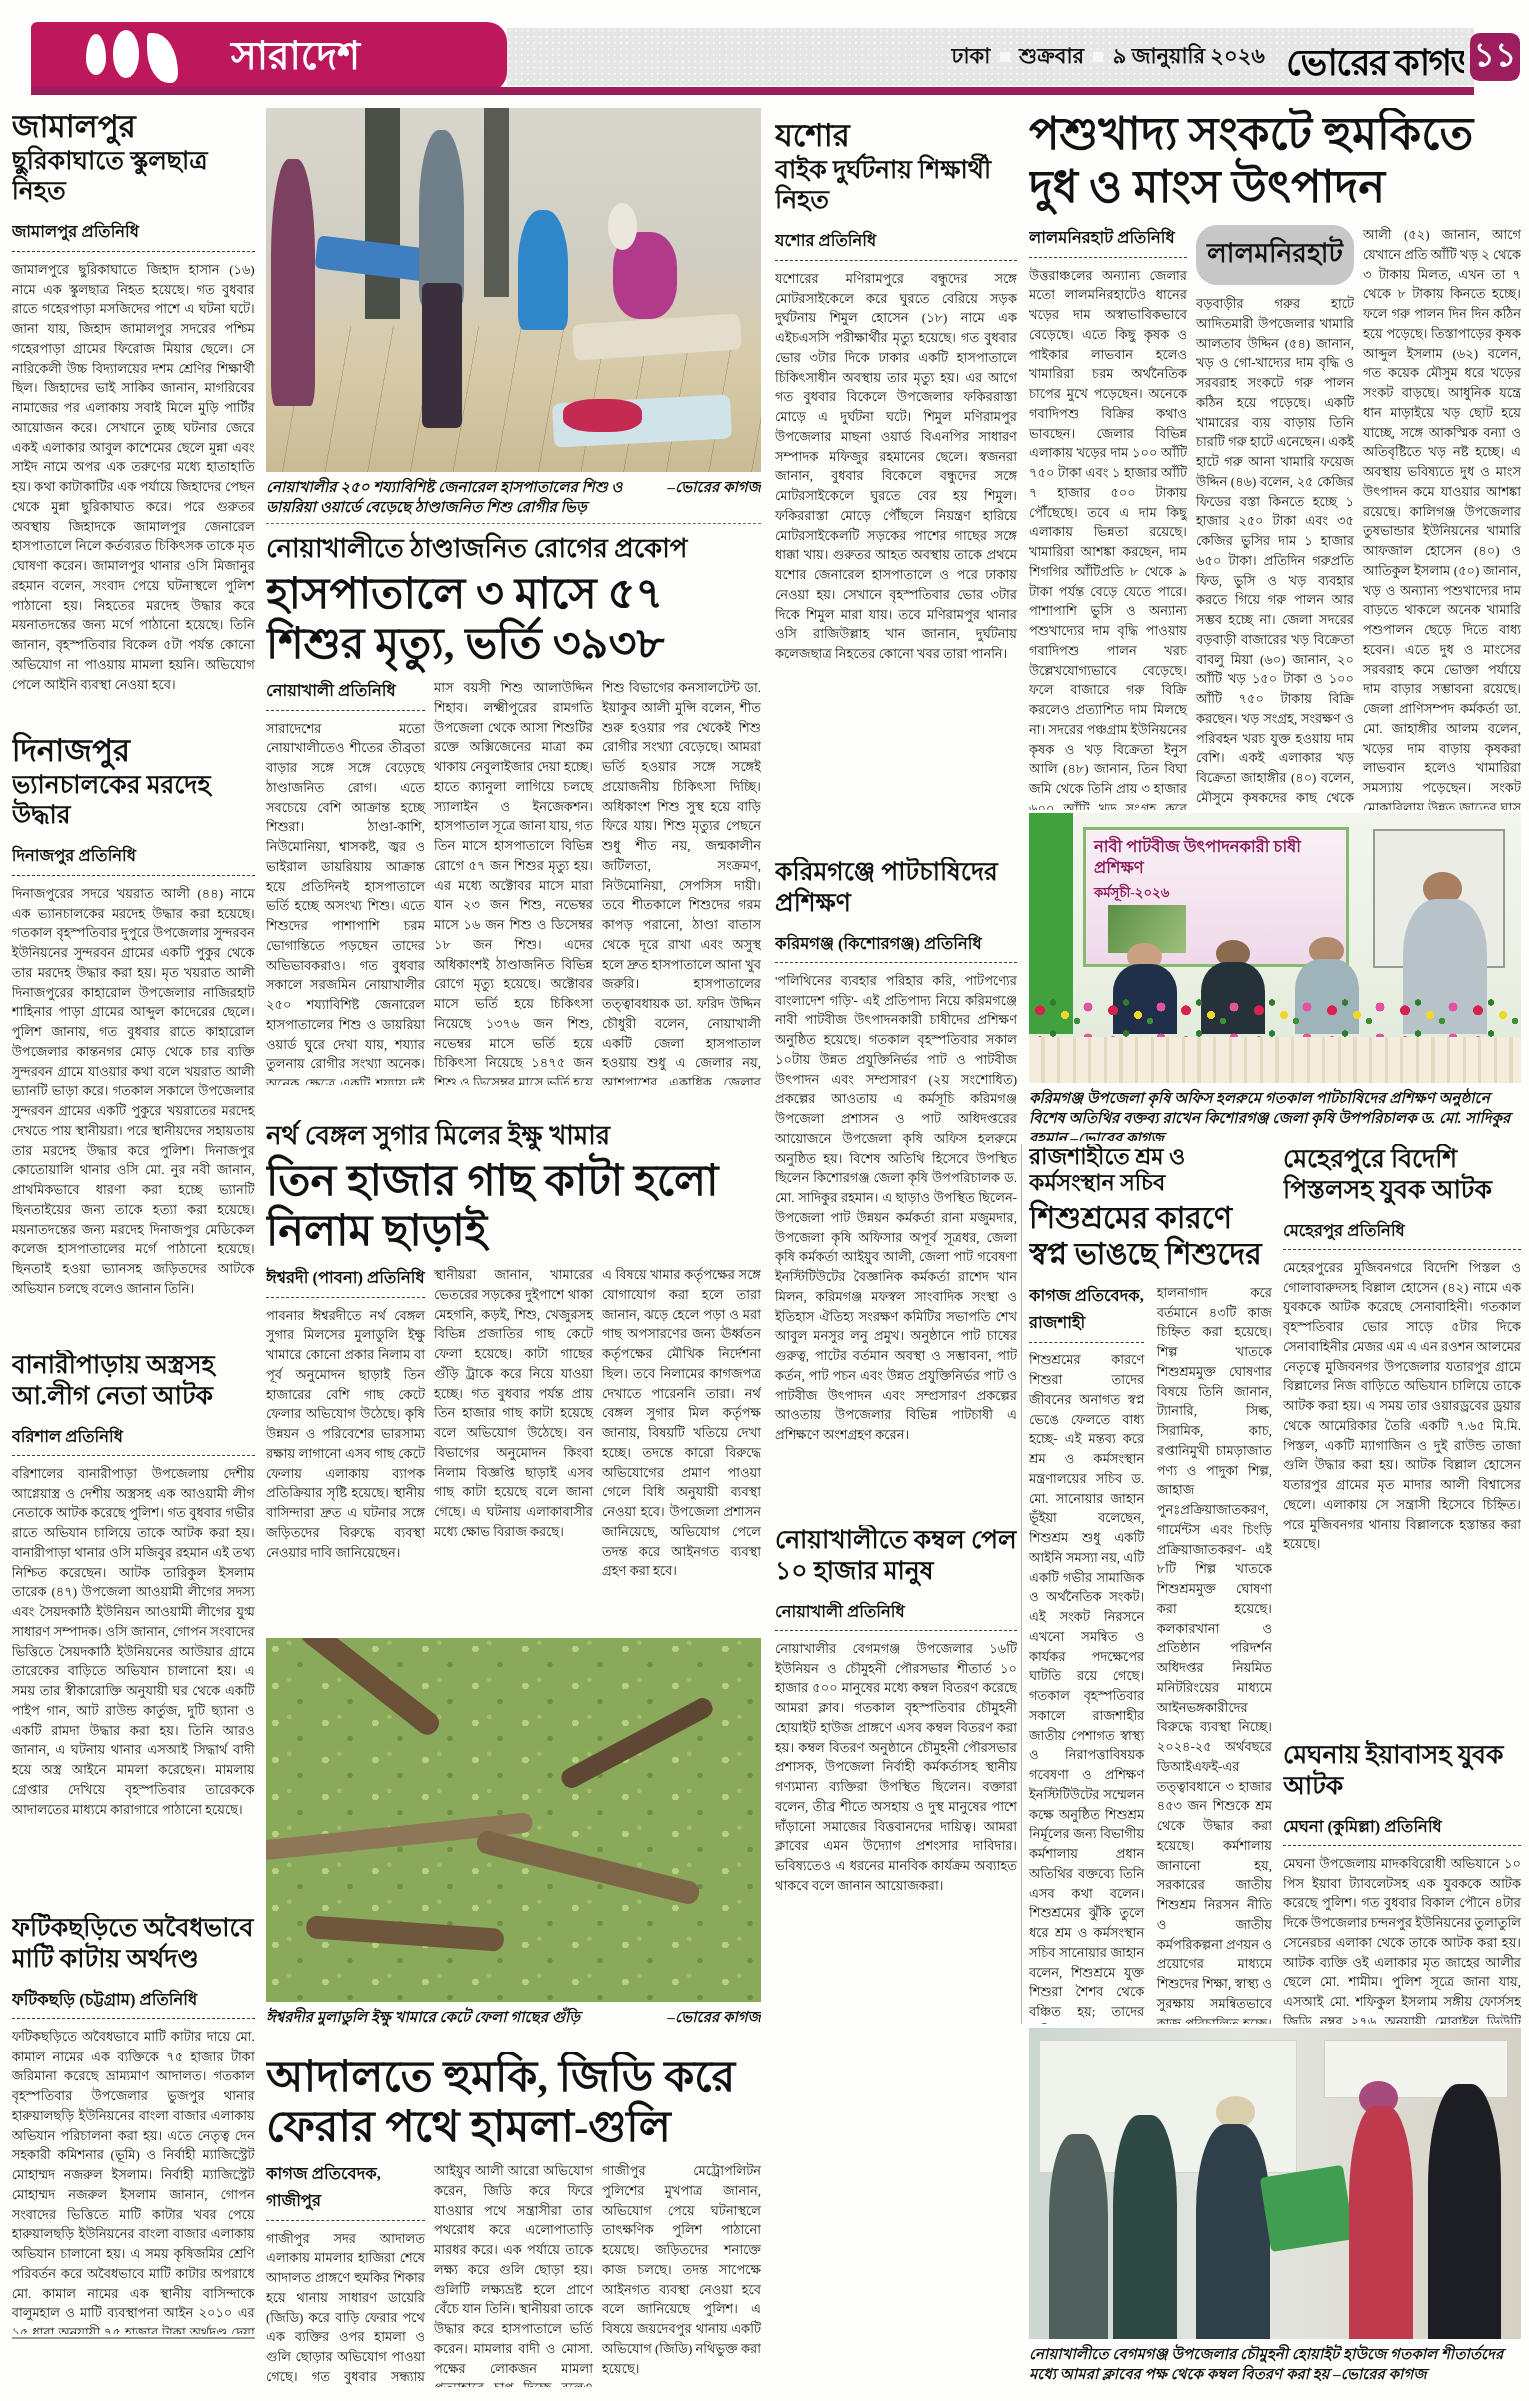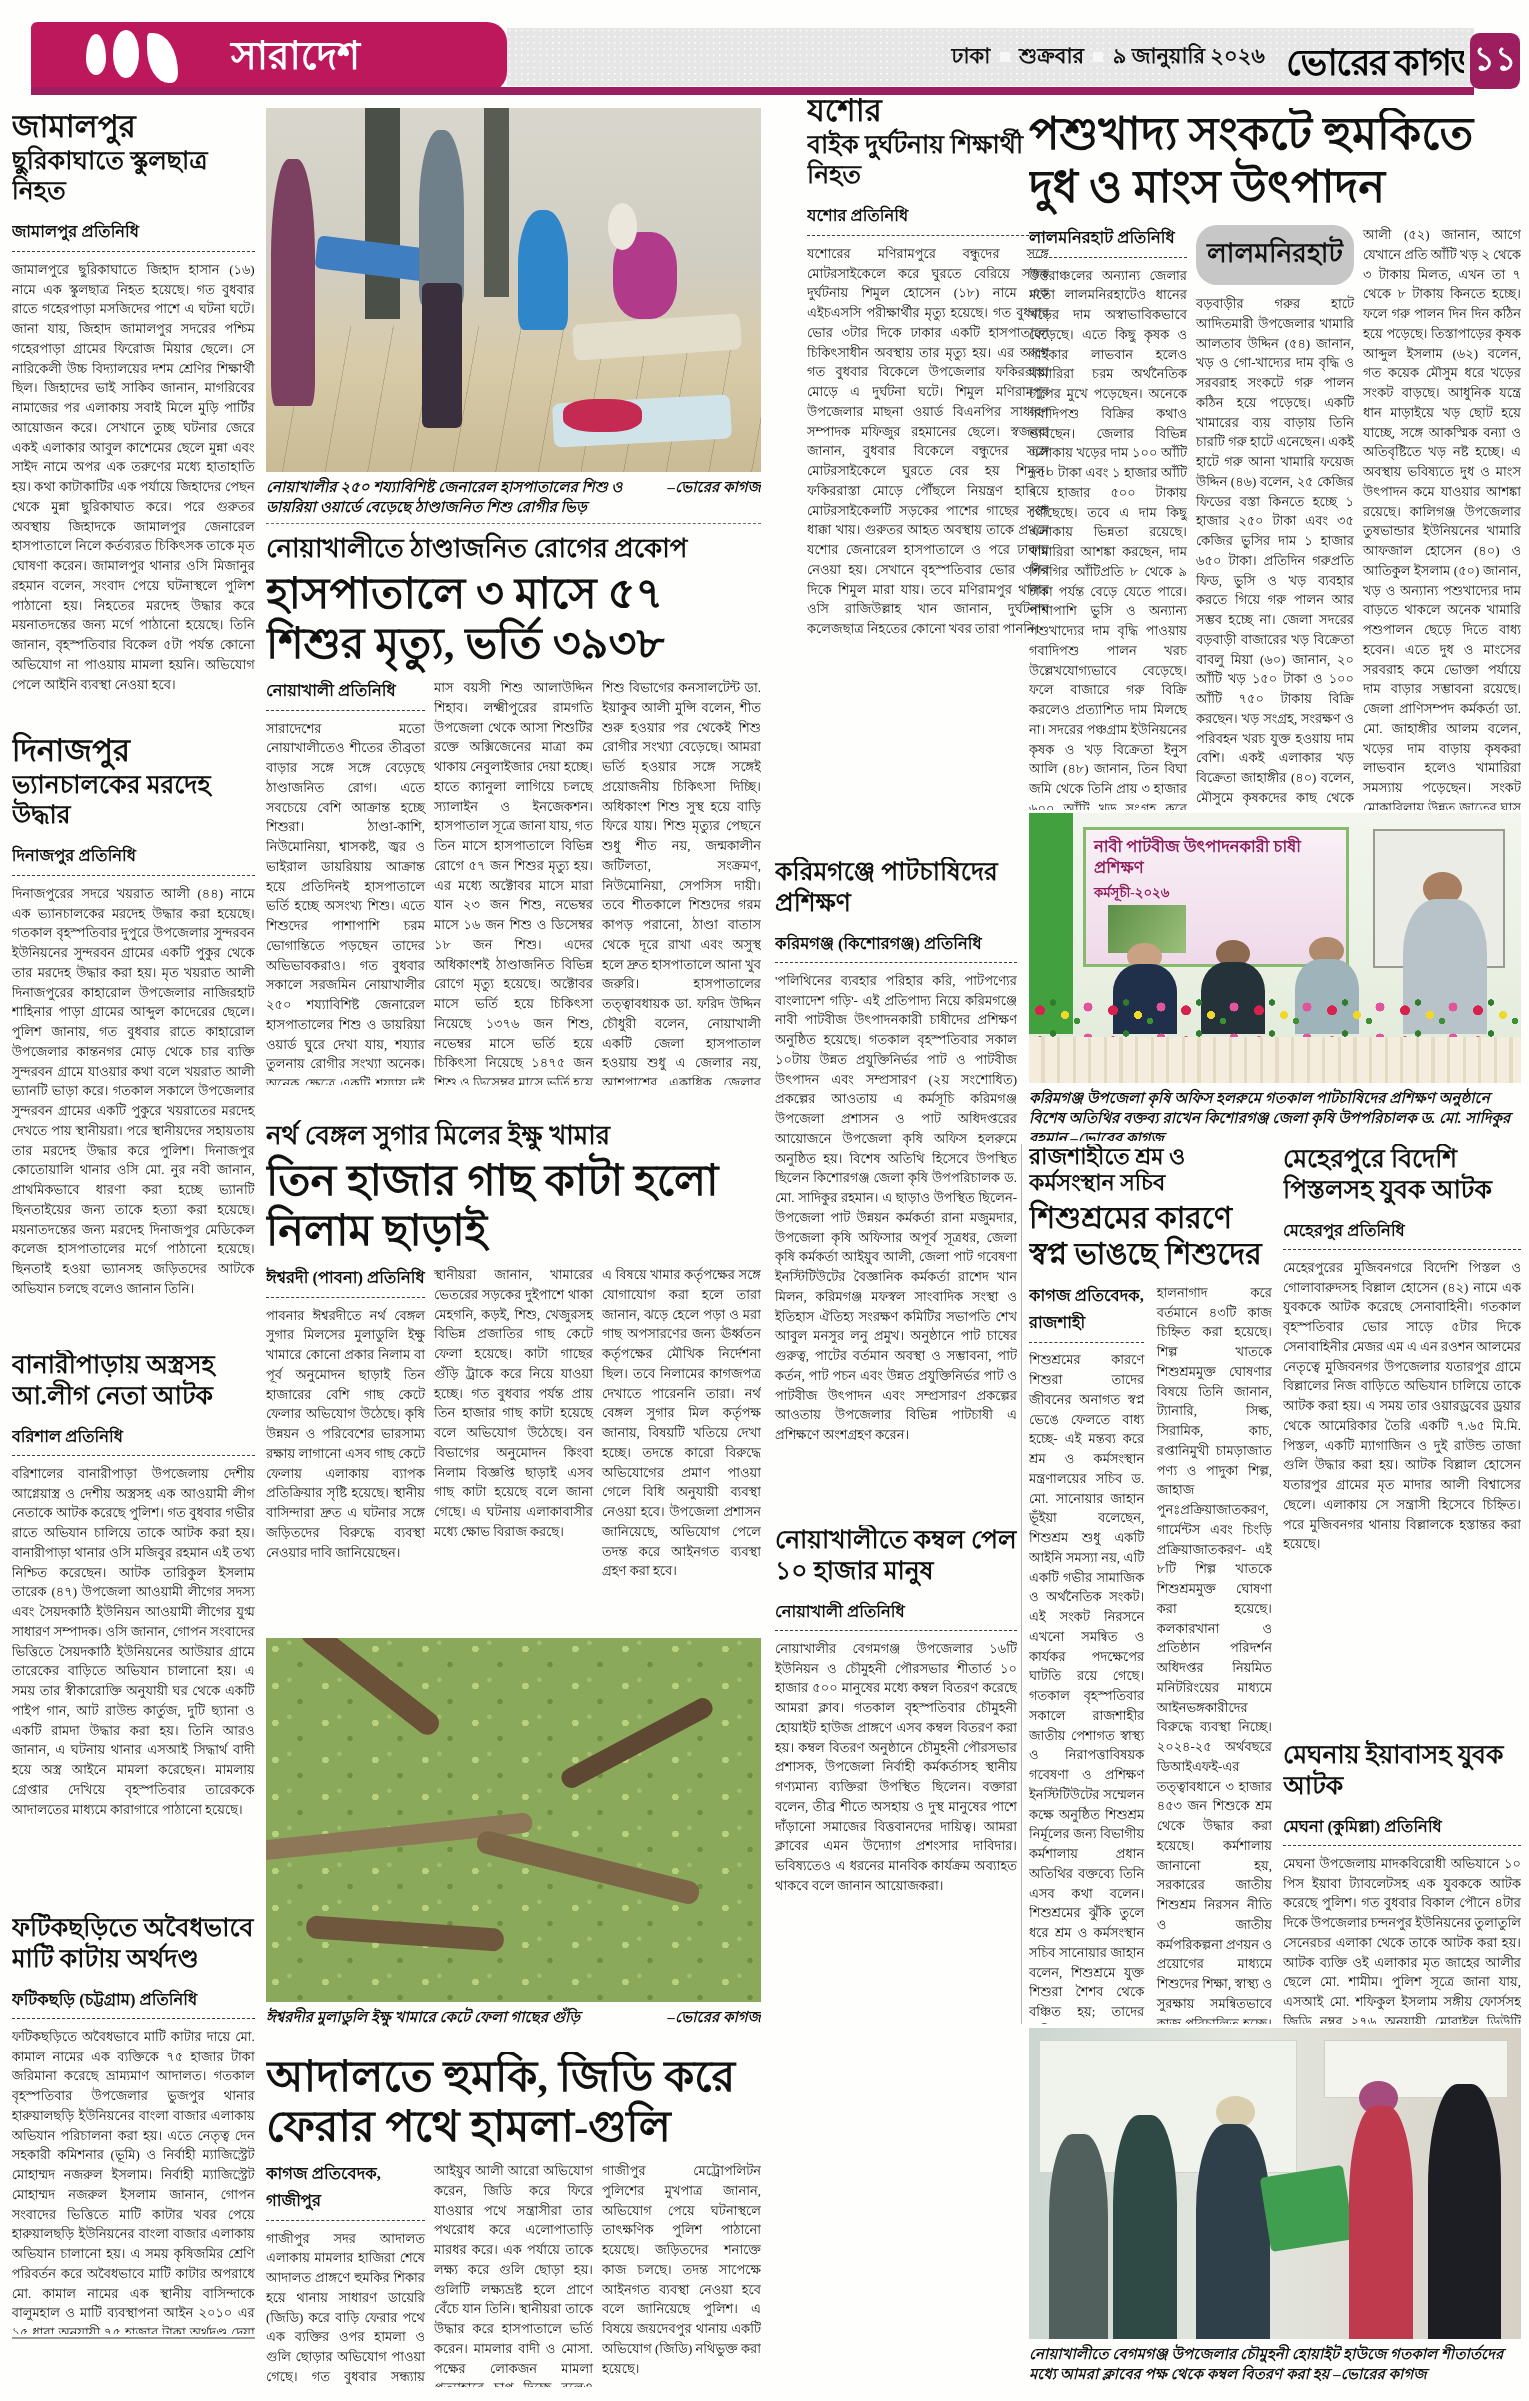--- a/index.html
+++ b/index.html
@@ -16,21 +16,21 @@
   .section-title{color:#fff;font-size:39px;font-weight:700;margin-left:44px;white-space:nowrap;}
   .dotted-strip{position:absolute;left:507px;top:28px;width:967px;height:58px;
         background-color:#e6e6e6;
         background-image:radial-gradient(circle 1.6px at 2.3px 2.3px,#ffffff 60%,transparent 61%);
         background-size:6.2px 6.2px;}
   .dateline{position:absolute;right:209px;top:0;height:58px;display:flex;align-items:center;
         font-size:21px;font-weight:600;color:#111;white-space:nowrap;}
   .sq{display:inline-block;width:10px;height:10px;background:#f7f7f7;margin:0 9.4px;}
   .nameplate{position:absolute;left:1286px;top:39px;width:178px;height:48px;overflow:hidden;
         font-size:36px;font-weight:800;letter-spacing:-1.6px;line-height:48px;color:#050505;white-space:nowrap;}
-  .pageno-box{position:absolute;left:1470px;top:33px;width:50px;height:56px;border-radius:9.4px;
+  .pageno-box{position:absolute;left:1470px;top:33px;width:50px;height:48px;border-radius:9.4px;
         color:#fff;font-size:33px;font-weight:700;display:flex;align-items:center;justify-content:center;}
   .mast-rule{position:absolute;left:31px;top:87px;width:1443px;height:7.8px;}
   
   .art{position:absolute;overflow:hidden;}
   .kicker-lg{font-size:31px;font-weight:700;line-height:1.22;}
   .kicker-md{font-size:26px;font-weight:700;line-height:1.2;margin-bottom:4.7px;}
   .kicker-sm{font-size:22px;font-weight:700;line-height:1.2;margin-bottom:3.1px;}
   .hl-sm{font-size:25px;font-weight:700;line-height:1.22;margin-bottom:12.5px;}
   .hl-md{font-size:30px;font-weight:700;line-height:1.2;margin-bottom:11px;}
   .hl-lg{font-size:43px;font-weight:700;line-height:1.16;margin-bottom:9.4px;}
@@ -234,21 +234,21 @@
     <div class="colsflex" style="margin-top:3.1px;">
       <div>
         <div class="byline">কাগজ প্রতিবেদক, গাজীপুর</div>
         <div class="body-text">গাজীপুর সদর আদালত এলাকায় মামলার হাজিরা শেষে আদালত প্রাঙ্গণে হুমকির শিকার হয়ে থানায় সাধারণ ডায়েরি (জিডি) করে বাড়ি ফেরার পথে এক ব্যক্তির ওপর হামলা ও গুলি ছোড়ার অভিযোগ পাওয়া গেছে। গত বুধবার সন্ধ্যায় গাজীপুর মহানগরের মোগরখাল এলাকায় এ ঘটনা ঘটে। ভুক্তভোগীর নাম আইয়ুব আলী (৫২)। তিনি জয়দেবপুর থানায় এ ঘটনায় অভিযোগ দায়ের করেছেন।</div>
       </div>
       <div class="body-text">আইয়ুব আলী আরো অভিযোগ করেন, জিডি করে ফিরে যাওয়ার পথে সন্ত্রাসীরা তার পথরোধ করে এলোপাতাড়ি মারধর করে। এক পর্যায়ে তাকে লক্ষ্য করে গুলি ছোড়া হয়। গুলিটি লক্ষ্যভ্রষ্ট হলে প্রাণে বেঁচে যান তিনি। স্থানীয়রা তাকে উদ্ধার করে হাসপাতালে ভর্তি করেন। মামলার বাদী ও মোসা. পক্ষের লোকজন মামলা প্রত্যাহারে চাপ দিচ্ছে বলেও তিনি অভিযোগ করেন।</div>
       <div class="body-text">গাজীপুর মেট্রোপলিটন পুলিশের মুখপাত্র জানান, অভিযোগ পেয়ে ঘটনাস্থলে তাৎক্ষণিক পুলিশ পাঠানো হয়েছে। জড়িতদের শনাক্তে কাজ চলছে। তদন্ত সাপেক্ষে আইনগত ব্যবস্থা নেওয়া হবে বলে জানিয়েছে পুলিশ। এ বিষয়ে জয়দেবপুর থানায় একটি অভিযোগ (জিডি) নথিভুক্ত করা হয়েছে।</div>
     </div>
   </section>
 
-  <section class="art" style="left:775px;top:92px;width:242px;height:745px;margin-left:32px;">
+  <section class="art" style="left:775px;top:117px;width:242px;height:745px;">
     <div class="kicker-lg">যশোর</div>
     <div class="hl-sm">বাইক দুর্ঘটনায় শিক্ষার্থী নিহত</div>
     <div class="byline">যশোর প্রতিনিধি</div>
     <div class="body-text">যশোরের মণিরামপুরে বন্ধুদের সঙ্গে মোটরসাইকেলে করে ঘুরতে বেরিয়ে সড়ক দুর্ঘটনায় শিমুল হোসেন (১৮) নামে এক এইচএসসি পরীক্ষার্থীর মৃত্যু হয়েছে। গত বুধবার ভোর ৩টার দিকে ঢাকার একটি হাসপাতালে চিকিৎসাধীন অবস্থায় তার মৃত্যু হয়। এর আগে গত বুধবার বিকেলে উপজেলার ফকিররাস্তা মোড়ে এ দুর্ঘটনা ঘটে। শিমুল মণিরামপুর উপজেলার মাছনা ওয়ার্ড বিএনপির সাধারণ সম্পাদক মফিজুর রহমানের ছেলে। স্বজনরা জানান, বুধবার বিকেলে বন্ধুদের সঙ্গে মোটরসাইকেলে ঘুরতে বের হয় শিমুল। ফকিররাস্তা মোড়ে পৌঁছলে নিয়ন্ত্রণ হারিয়ে মোটরসাইকেলটি সড়কের পাশের গাছের সঙ্গে ধাক্কা খায়। গুরুতর আহত অবস্থায় তাকে প্রথমে যশোর জেনারেল হাসপাতালে ও পরে ঢাকায় নেওয়া হয়। সেখানে বৃহস্পতিবার ভোর ৩টার দিকে শিমুল মারা যায়। তবে মণিরামপুর থানার ওসি রাজিউল্লাহ খান জানান, দুর্ঘটনায় কলেজছাত্র নিহতের কোনো খবর তারা পাননি।</div>
   </section>
 
   <section class="art" style="left:775px;top:857px;width:242px;height:665px;">
     <div class="hl-sm">করিমগঞ্জে পাটচাষিদের প্রশিক্ষণ</div>
     <div class="byline">করিমগঞ্জ (কিশোরগঞ্জ) প্রতিনিধি</div>
     <div class="body-text">'পলিথিনের ব্যবহার পরিহার করি, পাটপণ্যের বাংলাদেশ গড়ি'- এই প্রতিপাদ্য নিয়ে করিমগঞ্জে নাবী পাটবীজ উৎপাদনকারী চাষীদের প্রশিক্ষণ অনুষ্ঠিত হয়েছে। গতকাল বৃহস্পতিবার সকাল ১০টায় উন্নত প্রযুক্তিনির্ভর পাট ও পাটবীজ উৎপাদন এবং সম্প্রসারণ (২য় সংশোধিত) প্রকল্পের আওতায় এ কর্মসূচি করিমগঞ্জ উপজেলা প্রশাসন ও পাট অধিদপ্তরের আয়োজনে উপজেলা কৃষি অফিস হলরুমে অনুষ্ঠিত হয়। বিশেষ অতিথি হিসেবে উপস্থিত ছিলেন কিশোরগঞ্জ জেলা কৃষি উপপরিচালক ড. মো. সাদিকুর রহমান। এ ছাড়াও উপস্থিত ছিলেন- উপজেলা পাট উন্নয়ন কর্মকর্তা রানা মজুমদার, উপজেলা কৃষি অফিসার অপূর্ব সূত্রধর, জেলা কৃষি কর্মকর্তা আইয়ুব আলী, জেলা পাট গবেষণা ইনস্টিটিউটের বৈজ্ঞানিক কর্মকর্তা রাশেদ খান মিলন, করিমগঞ্জ মফস্বল সাংবাদিক সংস্থা ও ইতিহাস ঐতিহ্য সংরক্ষণ কমিটির সভাপতি শেখ আবুল মনসুর লনু প্রমুখ। অনুষ্ঠানে পাট চাষের গুরুত্ব, পাটের বর্তমান অবস্থা ও সম্ভাবনা, পাট কর্তন, পাট পচন এবং উন্নত প্রযুক্তিনির্ভর পাট ও পাটবীজ উৎপাদন এবং সম্প্রসারণ প্রকল্পের আওতায় উপজেলার বিভিন্ন পাটচাষী এ প্রশিক্ষণে অংশগ্রহণ করেন।</div>

